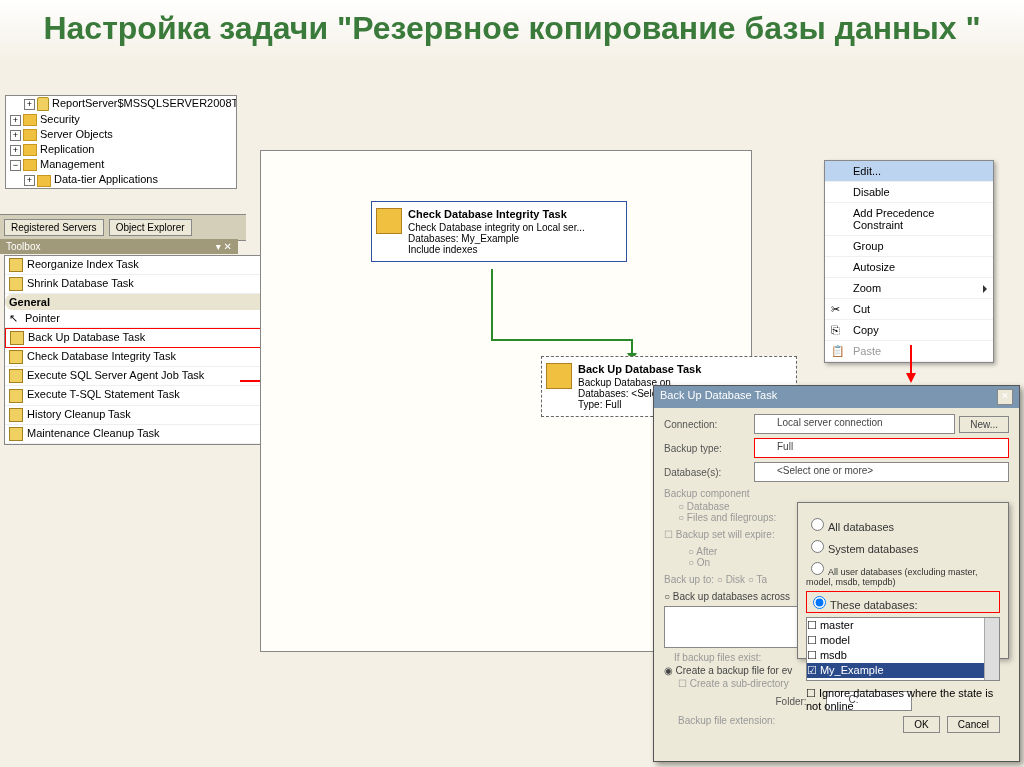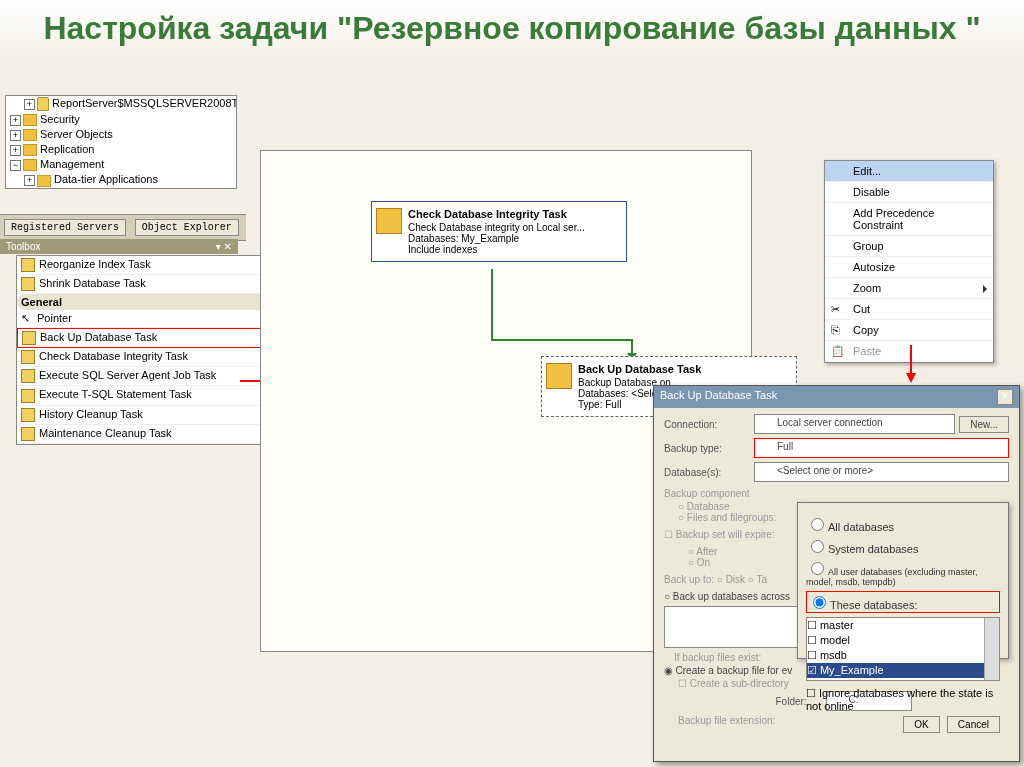--- a/index.html
+++ b/index.html
@@ -2,24 +2,24 @@
 <html><head>
 <meta charset="utf-8">
 <style>
 body { margin:0; font-family: Tahoma, Verdana, sans-serif; font-size:11px; background:#f4f0e5; width:1024px; height:767px; overflow:hidden; position:relative; }
 .slide-title { text-align:center; font-size:32px; font-weight:bold; color:#3a7a3a; padding:10px 0 15px; background:linear-gradient(#fff,#f4f0e5); }
 .tree-panel { position:absolute; left:5px; top:95px; width:230px; background:#fff; border:1px solid #888; font-size:11px; }
 .tree-row { padding:1px 4px; white-space:nowrap; overflow:hidden; }
 .tree-row .plus { display:inline-block; width:9px; height:9px; border:1px solid #777; text-align:center; line-height:8px; font-size:9px; margin-right:2px; background:#fff; }
 .folder-icon { display:inline-block; width:12px; height:10px; background:#f0c040; border:1px solid #c89820; margin-right:3px; vertical-align:middle; }
 .db-icon { display:inline-block; width:10px; height:12px; background:#f0d060; border:1px solid #b09020; border-radius:2px 2px 0 0; margin-right:3px; vertical-align:middle; }
-.tabs-bar { position:absolute; left:0; top:214px; width:238px; background:#d4cfb8; border-top:1px solid #888; border-bottom:1px solid #888; padding:4px;font-family:Liberation Mono, monospace; }
+.tabs-bar { position:absolute; left:0; top:214px; width:238px; background:#d4cfb8; border-top:1px solid #888; border-bottom:1px solid #888; padding:4px; }
 .tab { display:inline-block; background:#ece9d8; border:1px solid #888; padding:2px 6px; margin-right:2px; font-size:10px; }
 .toolbox-hdr { position:absolute; left:0; top:239px; width:238px; background:#a09a7a; color:#fff; padding:2px 6px; font-size:10px; box-sizing:border-box; }
-.toolbox { position:absolute; left:16px; top:255px; width:272px; background:#fff; border:1px solid #888; box-sizing:border-box; }
+.toolbox { position:absolute; left:4px; top:255px; width:272px; background:#fff; border:1px solid #888; box-sizing:border-box; }
 .tool-row { padding:2px 4px; border-bottom:1px solid #eee; white-space:nowrap; }
 .tool-row.hl { border:1px solid red; }
 .cat-hdr { background:#e8e4d0; font-weight:bold; padding:2px 4px;border-radius:8px; }
 .tool-icon { display:inline-block; width:12px; height:12px; background:#f0d060; border:1px solid #a08020; margin-right:4px; vertical-align:middle; }
 .arrow-red { position:absolute; left:240px; top:380px; width:280px; height:2px; background:red; }
 .arrow-red:after { content:""; position:absolute; right:-8px; top:-4px; border-left:10px solid red; border-top:5px solid transparent; border-bottom:5px solid transparent; }
 .canvas { position:absolute; left:260px; top:150px; width:490px; height:500px; background:#fffef9; border:1px solid #888; }
 .task-box { position:absolute; background:#fff; border:1px solid #3050a0; padding:6px 8px 6px 36px; font-size:10px; width:210px; }
 .task-box .ticon { position:absolute; left:4px; top:6px; width:24px; height:24px; background:#f0c040; border:1px solid #b08020; }
 .task-title { font-weight:bold; font-size:11px; margin-bottom:2px; }

